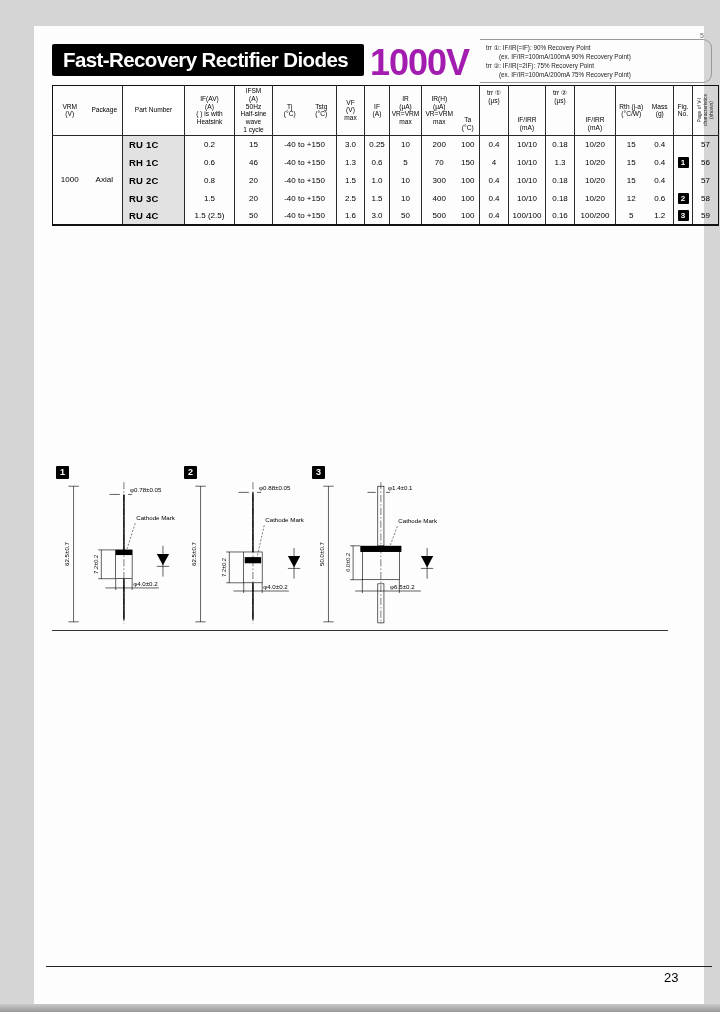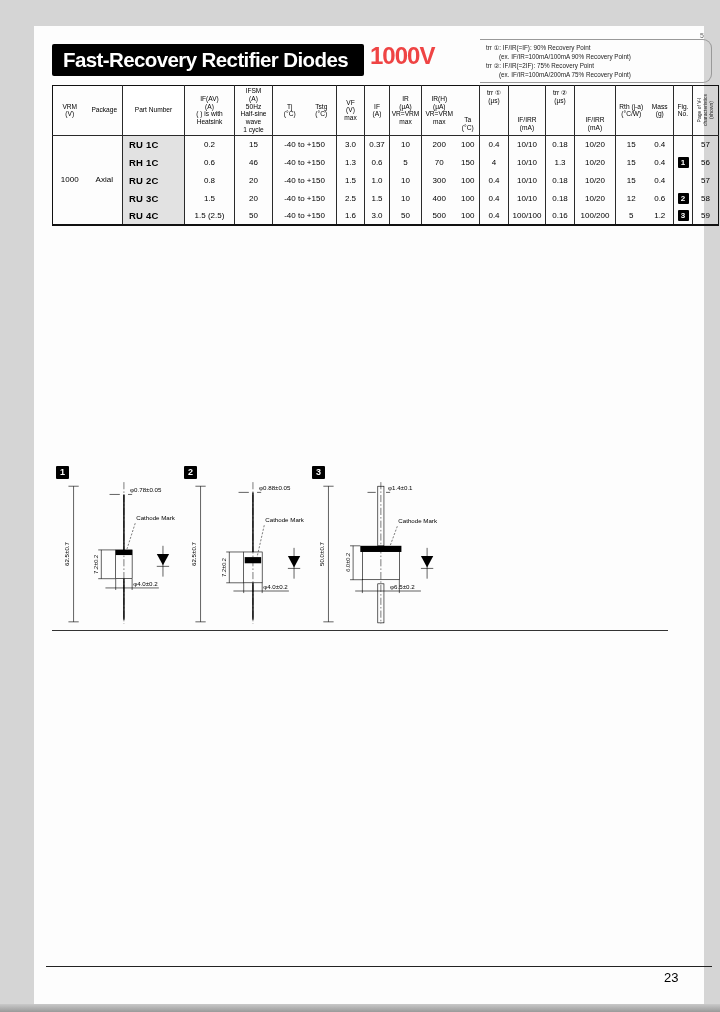--- a/index.html
+++ b/index.html
@@ -3,21 +3,21 @@
 <meta charset="utf-8">
 <style>
   * { margin:0; padding:0; box-sizing:border-box; }
   html,body { width:720px; height:1012px; }
   body { background:#d5d5d5; font-family:"Liberation Sans", sans-serif; color:#000; position:relative; overflow:hidden; }
   .page { position:absolute; left:34px; top:26px; width:670px; height:978px; background:#fdfdfd; }
   .bottom-strip { position:absolute; left:0; bottom:0; width:720px; height:8px; background:linear-gradient(#c9c9c9,#9a9a9a); }
 
   
   .title-bar { position:absolute; left:18px; top:18px; width:312px; height:32px; background:#000; border-radius:2px; color:#fff; font-weight:bold; font-size:20.5px; line-height:32px; padding-left:11px; letter-spacing:-0.6px; }
-  .voltage { position:absolute; left:336px; top:16px; font-size:24px; font-weight:bold; letter-spacing:-1px; color:#ef4444;text-align:right; }
+  .voltage { position:absolute; left:336px; top:16px; font-size:36px; font-weight:bold; letter-spacing:-1px; color:#a21caf;text-align:right; }
   .note-box { position:absolute; left:446px; top:13px; width:232px; height:44px; border:1px solid #999; border-left:none; border-radius:0 9px 9px 0; padding:3px 4px 2px 6px; font-size:6.3px; line-height:1.45; color:#222; }
   .note-line { white-space:nowrap; }
   .note-line.ex { padding-left:13px; }
   .corner-mark { position:absolute; left:666px; top:6px; font-size:7px; color:#666; }
 
   
   table.spec { position:absolute; left:18px; top:59px; width:616px; border-collapse:collapse; table-layout:fixed; }
   table.spec { border:1.2px solid #111; border-bottom-width:2.2px; }
   .spec th, .spec td { font-weight:normal; text-align:center; vertical-align:middle; border-right:1px solid #2a2a2a; overflow:hidden; }
   .spec th { font-size:6.6px; line-height:1.18; white-space:pre-line; height:48px; border-bottom:1px solid #2a2a2a; padding:1px 0; }
@@ -144,21 +144,21 @@
       </th>
     </tr>
     <tr>
       <td class="nr" rowspan="5">1000</td>
       <td rowspan="5">Axial</td>
       <td class="part">RU 1C</td>
       <td>0.2</td>
       <td>15</td>
       <td colspan="2">-40 to +150</td>
       <td>3.0</td>
-      <td>0.37</td>
+      <td>0.25</td>
       <td>10</td>
       <td class="nr">200</td>
       <td>100</td>
       <td>0.4</td>
       <td>10/10</td>
       <td>0.18</td>
       <td>10/20</td>
       <td class="nr">15</td>
       <td>0.4</td>
       <td rowspan="3"><span class="figbadge">1</span></td>

